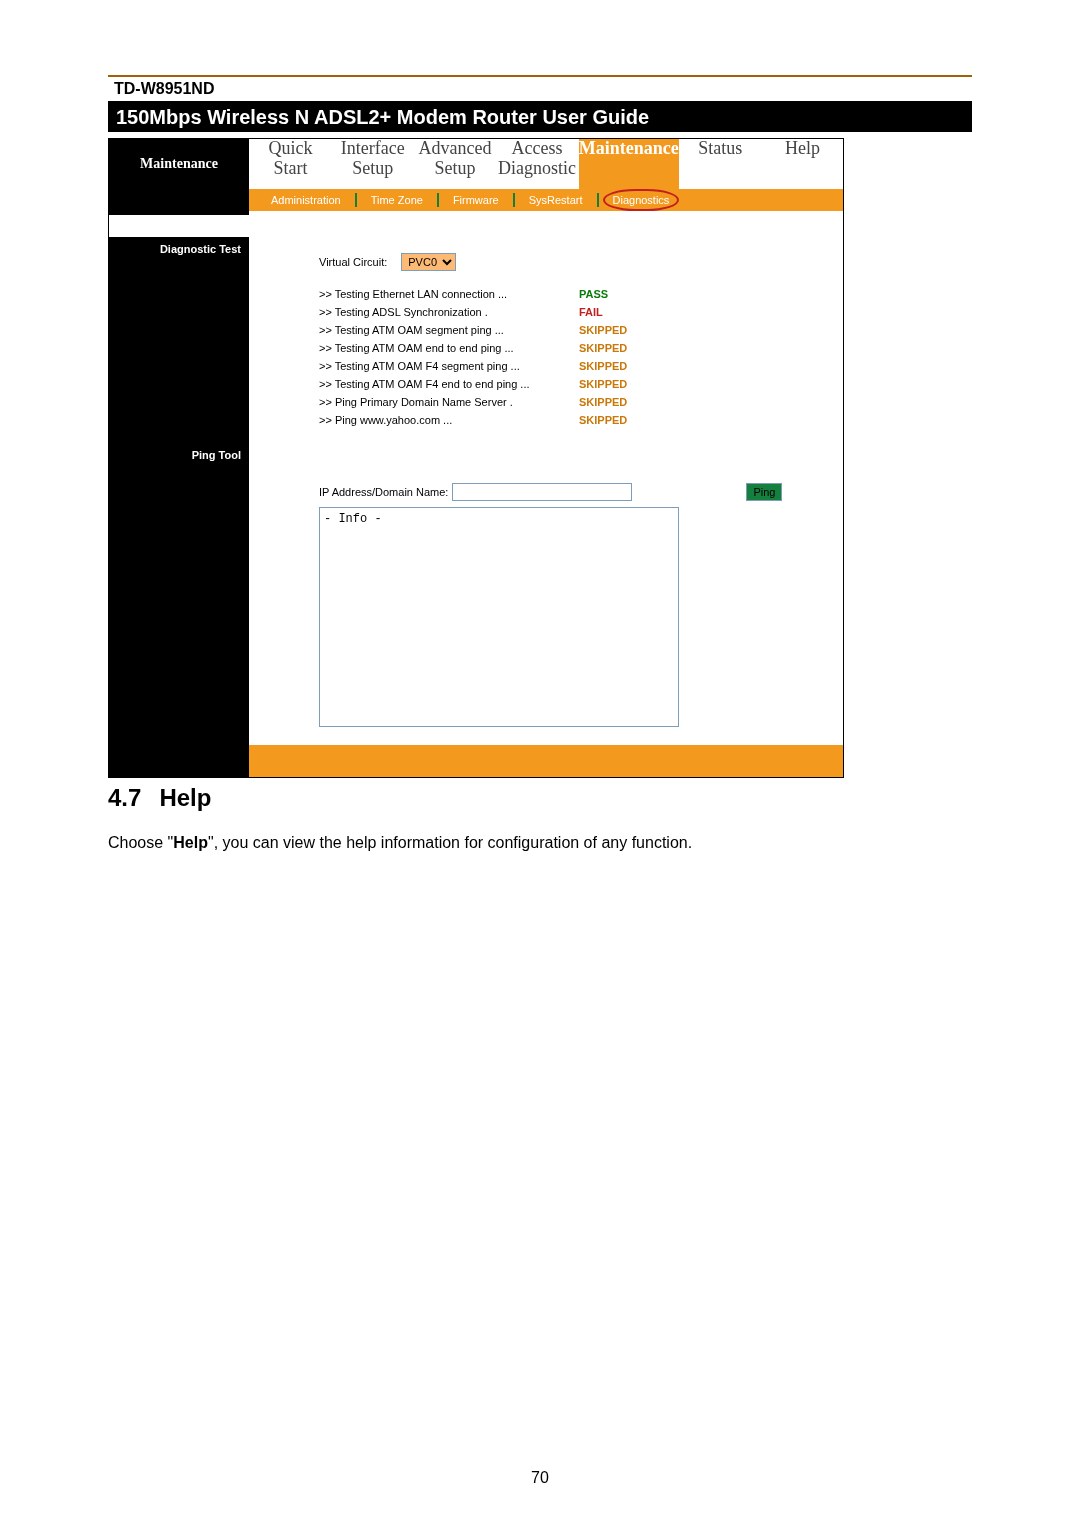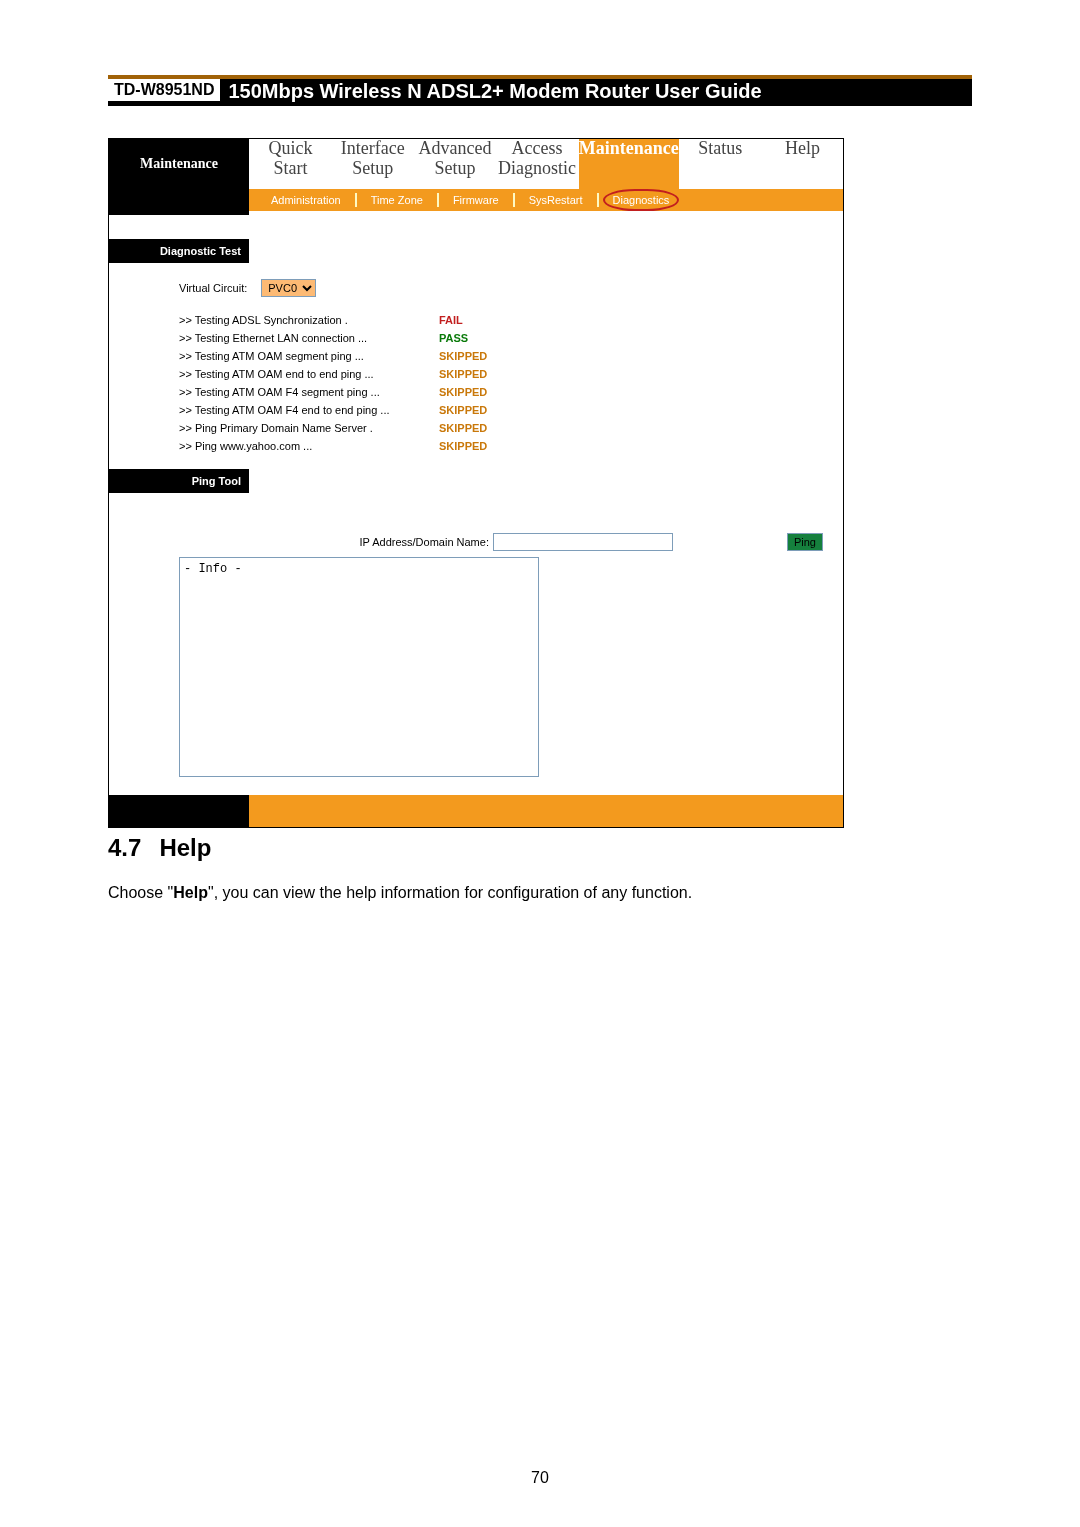--- a/index.html
+++ b/index.html
@@ -10,25 +10,26 @@
     height: 1527px;
     position: relative;
   }
   .page {
     padding: 75px 108px 0 108px;
   }
   .doc-header {
     border: 2px solid #000;
     border-left: none;
     border-right: none;
-    border-top: 4px solid #a16207;
+    border-top: 2px solid #a16207;
     display: flex;
     align-items: stretch;
     height: 28px;
     margin-bottom: 30px;
+    flex-direction: column;
   }
   .doc-header .model {
     background: #fff;
     color: #000;
     font-weight: bold;
     padding: 3px 6px;
     font-size: 16px;
     display: flex;
     align-items: center;
     border-bottom: 2px solid #000;
@@ -113,21 +114,21 @@
     align-items: center;
     background: #f39a1e;
     padding-left: 8px;
     gap: 0;
   }
   .subtabs a {
     color: #fff;
     font-size: 11px;
     padding: 0 14px;
     text-decoration: none;
-    border-right: 2px solid #fef9c3;
+    border-right: 2px solid #15803d;
     height: 14px;
     line-height: 14px;
     display: inline-block;
   }
   .subtabs a:last-child { border-right: none; }
   .subtabs a.circled {
     position: relative;
   }
   .subtabs a.circled::after {
     content: "";
@@ -140,21 +141,20 @@
     border-radius: 50%/60%;
     pointer-events: none;
   }
 
   .thin-white { height: 4px; background: #fff; }
   .thin-white .sidegap2 { width: 140px; height: 4px; background: #000; }
 
   
   .bodyrow {
     display: flex;
-    flex-direction: column;
   }
   .bodyrow .leftcol {
     width: 140px;
     background: #000;
     color: #fff;
     font-weight: bold;
     font-size: 11px;
     text-align: right;
     padding: 6px 8px 6px 6px;
   }
@@ -196,21 +196,20 @@
   .res.fail { color: #c21f1f; }
   .res.skipped { color: #c9780a; }
 
   .pingtool-area {
     padding: 34px 10px 10px 60px;
   }
   .pingtool-line {
     display: flex;
     align-items: center;
     gap: 4px;
-    justify-content: flex-end;
   }
   .pingtool-line label { font-size: 11px; }
   .pingtool-line input[type=text] {
     width: 180px;
     height: 18px;
     border: 1px solid #7e9db9;
     font-size: 11px;
     padding: 1px 3px;
   }
   .pingtool-line .ping-btn {
@@ -338,26 +337,26 @@
       <div class="leftcol">Diagnostic Test</div>
       <div class="rightcol">
         <div class="vc-line">
           <span>Virtual Circuit:</span>
           <select class="vc-select">
             <option>PVC0</option>
           </select>
         </div>
         <div class="diag-table" id="diag-table">
             <div class="diag-line">
+              <span class="desc">&gt;&gt; Testing Ethernet LAN connection ...</span>
+              <span class="res pass">PASS</span>
+            </div>
+            <div class="diag-line">
               <span class="desc">&gt;&gt; Testing ADSL Synchronization .</span>
               <span class="res fail">FAIL</span>
-            </div>
-            <div class="diag-line">
-              <span class="desc">&gt;&gt; Testing Ethernet LAN connection ...</span>
-              <span class="res pass">PASS</span>
             </div>
             <div class="diag-line">
               <span class="desc">&gt;&gt; Testing ATM OAM segment ping ...</span>
               <span class="res skipped">SKIPPED</span>
             </div>
             <div class="diag-line">
               <span class="desc">&gt;&gt; Testing ATM OAM end to end ping ...</span>
               <span class="res skipped">SKIPPED</span>
             </div>
             <div class="diag-line">

